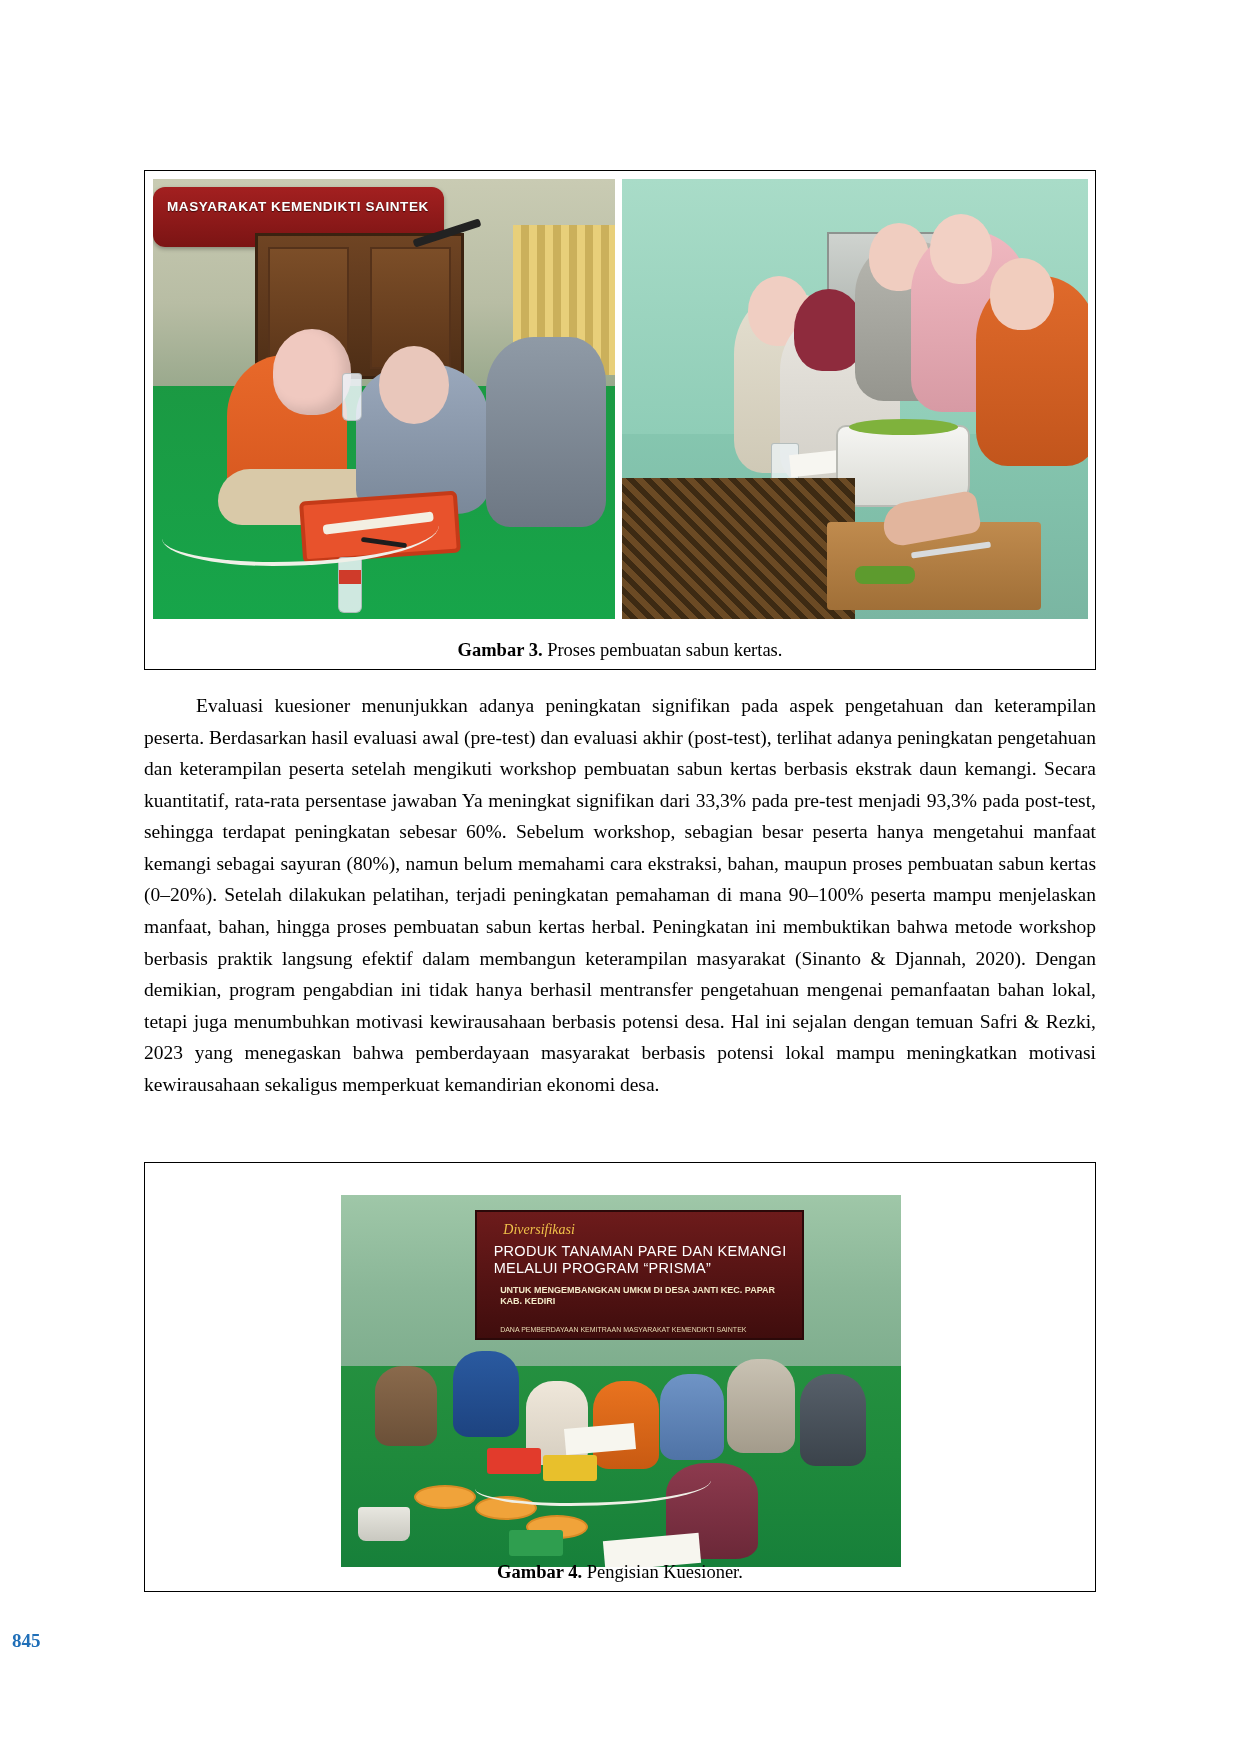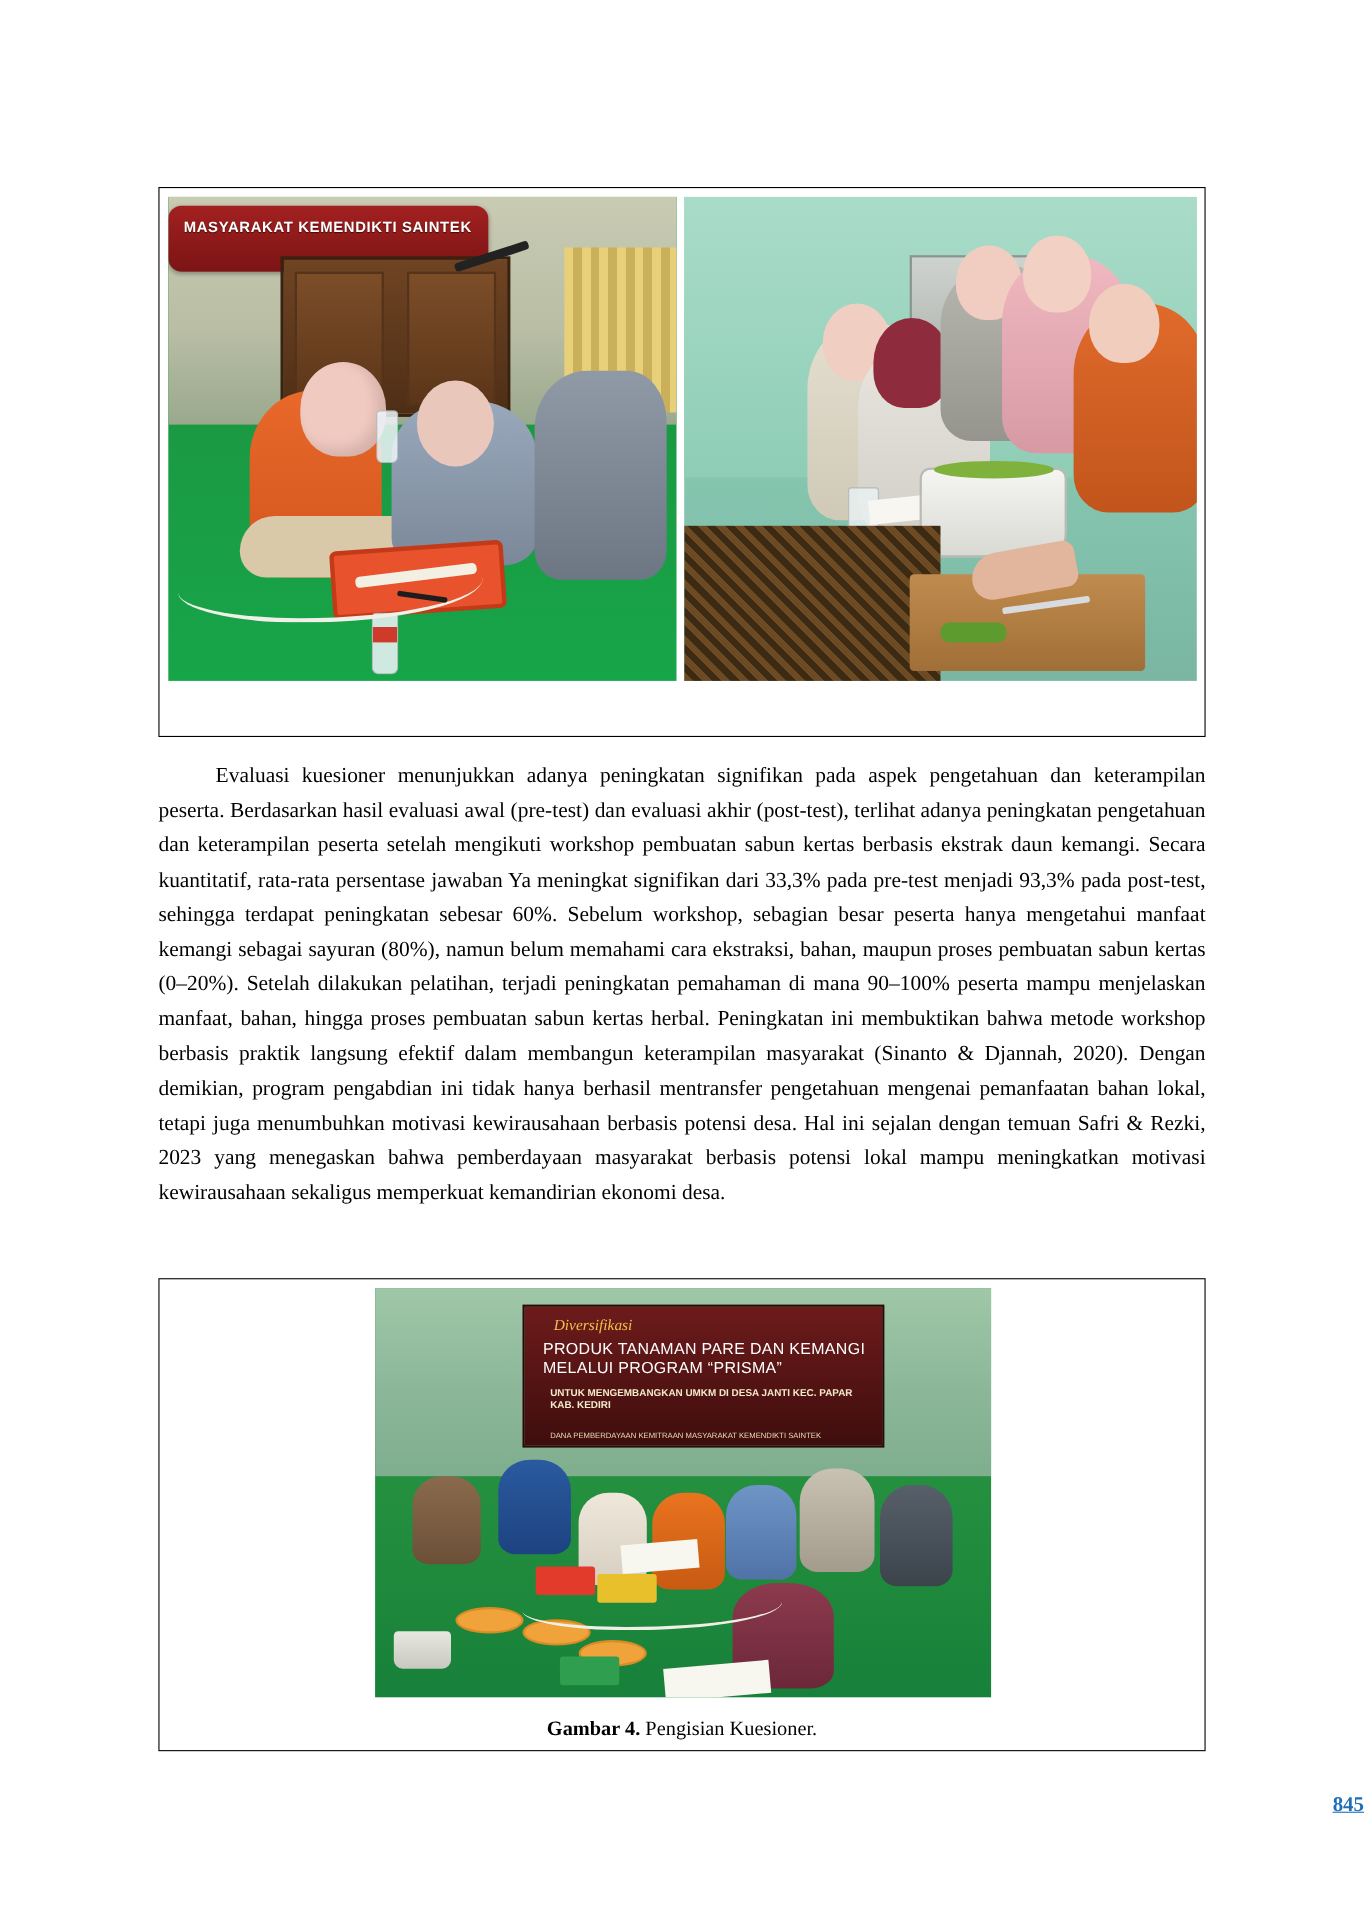--- a/index.html
+++ b/index.html
@@ -328,26 +328,25 @@
     line-height: 1.62;
     text-align: justify;
     font-family: "Liberation Serif", serif;
   }
   .body-text p { margin: 0; text-indent: 52px; }
 
   .page-number {
     position: absolute;
     left: 12px; right: 0;
     bottom: 102px;
-    text-align: right;
+    text-align: left;
     font-size: 19px;
     color: #1f6fb8;
     font-family: "Liberation Serif", serif;
     font-weight: bold;
-    text-decoration: underline;
   }
 </style>
 </head>
 <body>
 
 <div class="page">
 
 
   <div class="figure-box" id="figure3">
     <div class="photos-row">
@@ -390,28 +389,31 @@
         <div class="paper"></div>
         <div class="pot"></div>
         <div class="batik"></div>
         <div class="board"></div>
         <div class="greens"></div>
         <div class="knife"></div>
         <div class="hand"></div>
       </div>
 
     </div>
+    <div class="fig-caption">
+      <b>Gambar 3.</b><span> Proses pembuatan sabun kertas.</span>
+    </div>
   </div>
 
   <div class="body-text">
     <p>Evaluasi kuesioner menunjukkan adanya peningkatan signifikan pada aspek pengetahuan dan keterampilan peserta. Berdasarkan hasil evaluasi awal (pre-test) dan evaluasi akhir (post-test), terlihat adanya peningkatan pengetahuan dan keterampilan peserta setelah mengikuti workshop pembuatan sabun kertas berbasis ekstrak daun kemangi. Secara kuantitatif, rata-rata persentase jawaban Ya meningkat signifikan dari 33,3% pada pre-test menjadi 93,3% pada post-test, sehingga terdapat peningkatan sebesar 60%. Sebelum workshop, sebagian besar peserta hanya mengetahui manfaat kemangi sebagai sayuran (80%), namun belum memahami cara ekstraksi, bahan, maupun proses pembuatan sabun kertas (0–20%). Setelah dilakukan pelatihan, terjadi peningkatan pemahaman di mana 90–100% peserta mampu menjelaskan manfaat, bahan, hingga proses pembuatan sabun kertas herbal. Peningkatan ini membuktikan bahwa metode workshop berbasis praktik langsung efektif dalam membangun keterampilan masyarakat (Sinanto &amp; Djannah, 2020). Dengan demikian, program pengabdian ini tidak hanya berhasil mentransfer pengetahuan mengenai pemanfaatan bahan lokal, tetapi juga menumbuhkan motivasi kewirausahaan berbasis potensi desa. Hal ini sejalan dengan temuan Safri &amp; Rezki, 2023 yang menegaskan bahwa pemberdayaan masyarakat berbasis potensi lokal mampu meningkatkan motivasi kewirausahaan sekaligus memperkuat kemandirian ekonomi desa.</p>
   </div>
 
   <div class="figure-box" id="figure4">
-    <div class="photos-row" style="left:196px;">
+    <div class="photos-row" style="left:196px;margin-top:24px;">
       <div class="photo ph4">
         <div class="wall4"></div>
         <div class="banner4">
           <div class="t1">Diversifikasi</div>
           <div class="t2">PRODUK TANAMAN PARE DAN KEMANGI MELALUI PROGRAM “PRISMA”</div>
           <div class="t3">UNTUK MENGEMBANGKAN UMKM DI DESA JANTI KEC. PAPAR KAB. KEDIRI</div>
           <div class="t4">DANA PEMBERDAYAAN KEMITRAAN MASYARAKAT KEMENDIKTI SAINTEK</div>
         </div>
         <div class="seat s1"></div>
         <div class="seat s2"></div>

